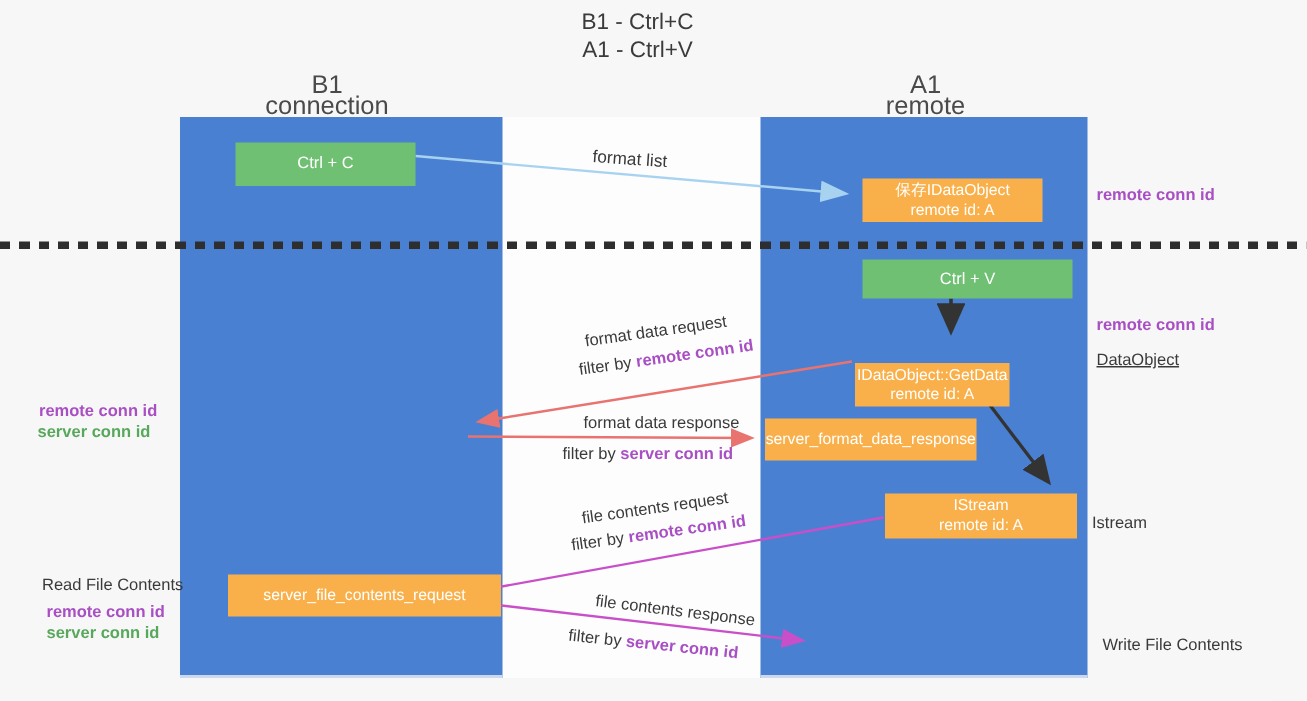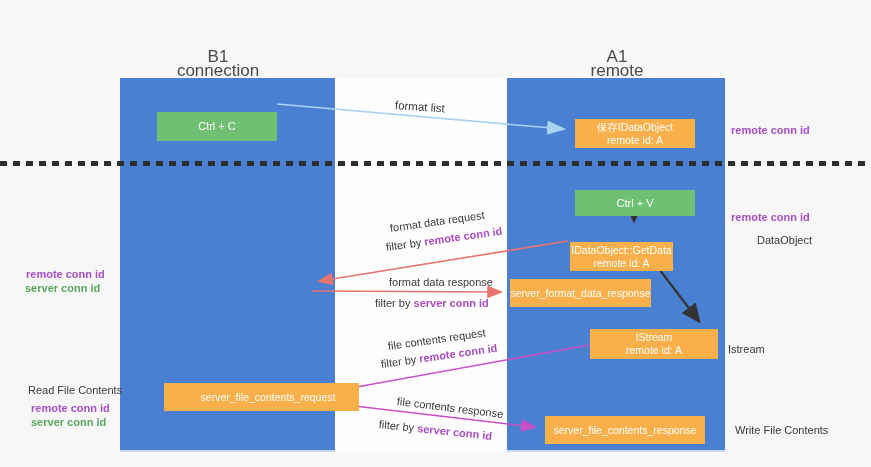--- a/index.html
+++ b/index.html
@@ -30,37 +30,41 @@
     background:repeating-linear-gradient(90deg,#2e2e2e 0 7px,transparent 7px 13px);
     z-index:5;
   }
   svg.arrows {position:absolute; left:0; top:0; z-index:3;}
   .box {
     position:absolute; z-index:4;
     display:flex; flex-direction:column; align-items:center; justify-content:center;
     color:#fff; text-align:center; font-size:10.5px; line-height:13px;
     white-space:nowrap;
   }
-  .box.green {background:var(--box-green); font-size:11px;margin-top:17px;}
+  .box.green {background:var(--box-green); font-size:11px;}
   .box.orange {background:var(--box-orange);}
   .lbl {
     position:absolute; z-index:6; font-size:11px; color:#3a3a3a; white-space:nowrap;
   }
   .purple {color:var(--label-purple); font-weight:bold;}
   .greentx {color:var(--label-green); font-weight:bold;}
   .rot-n8 {transform:rotate(-8deg); transform-origin:left center;}
   .rot-p7 {transform:rotate(7deg); transform-origin:left center;}
   .rot-p6 {transform:rotate(6deg); transform-origin:left center;}
   .rot-p4 {transform:rotate(4deg); transform-origin:left center;}
 </style>
 </head>
 <body>
 
 <div class="canvas">
 
+  <div class="title-block">
+    <div>B1 - Ctrl+C</div>
+    <div>A1 - Ctrl+V</div>
+  </div>
 
   <div class="lane-header" style="left:218px;">
     <div>B1</div>
     <div>connection</div>
   </div>
   <div class="lane-header" style="left:617px;">
     <div>A1</div>
     <div>remote</div>
   </div>
 
@@ -96,46 +100,43 @@
 
   <div class="box green" style="left:157px; top:95px; width:120px; height:29px;">
     <div>Ctrl + C</div>
   </div>
 
   <div class="box orange" style="left:575px; top:119px; width:120px; height:29px;">
     <div>保存IDataObject</div>
     <div>remote id: A</div>
   </div>
 
-  <div class="box green" style="left:575px; top:173px; width:120px; height:26px;">
+  <div class="box green" style="left:575px; top:173px; width:140px; height:26px;">
     <div>Ctrl + V</div>
   </div>
 
   <div class="box orange" style="left:570px; top:242px; width:103px; height:29px;">
     <div>IDataObject::GetData</div>
     <div>remote id: A</div>
   </div>
 
 
   <div class="box orange" style="left:510px; top:279px; width:141px; height:28px;">
     <div>server_format_data_response</div>
   </div>
 
   <div class="box orange" style="left:590px; top:329px; width:128px; height:30px;">
     <div>IStream</div>
     <div>remote id: A</div>
   </div>
 
-  <div class="box orange" style="left:164px; top:383px; width:182px; height:28px;padding-left:13px;">
+  <div class="box orange" style="left:152px; top:383px; width:182px; height:28px;">
     <div>server_file_contents_request</div>
   </div>
 
-  <div class="box orange" style="left:545px; top:416px; width:160px; height:28px;">
-    <div>server_file_contents_response</div>
-  </div>
 
   <div class="lbl rot-p4" style="left:395px; top:99px; font-size:11.5px;">format list</div>
 
   <div class="lbl rot-n8" style="left:390px; top:222px;">format data request</div>
   <div class="lbl rot-n8" style="left:386px; top:241px;">
     <span>filter by </span><span class="purple">remote conn id</span>
   </div>
 
   <div class="lbl" style="left:389px; top:276px;text-align:right;">format data response</div>
   <div class="lbl" style="left:375px; top:297px;">
@@ -147,21 +148,21 @@
     <span>filter by </span><span class="purple">remote conn id</span>
   </div>
 
   <div class="lbl rot-p7" style="left:397px; top:395px;">file contents response</div>
   <div class="lbl rot-p6" style="left:379px; top:418px;">
     <span>filter by </span><span class="purple">server conn id</span>
   </div>
 
   <div class="lbl purple" style="left:731px; top:124px;">remote conn id</div>
   <div class="lbl purple" style="left:731px; top:211px;">remote conn id</div>
-  <div class="lbl" style="left:757px; top:234px;">DataObject</div>
+  <div class="lbl" style="left:731px; top:234px;text-decoration:underline;">DataObject</div>
   <div class="lbl" style="left:728px; top:343px;">Istream</div>
   <div class="lbl" style="left:735px; top:424px;">Write File Contents</div>
 
   <div class="lbl purple" style="left:26px; top:268px;">remote conn id</div>
   <div class="lbl greentx" style="left:25px; top:282px;">server conn id</div>
   <div class="lbl" style="left:28px; top:384px;">Read File Contents</div>
   <div class="lbl purple" style="left:31px; top:402px;">remote conn id</div>
   <div class="lbl greentx" style="left:31px; top:416px;">server conn id</div>
 
 </div>

